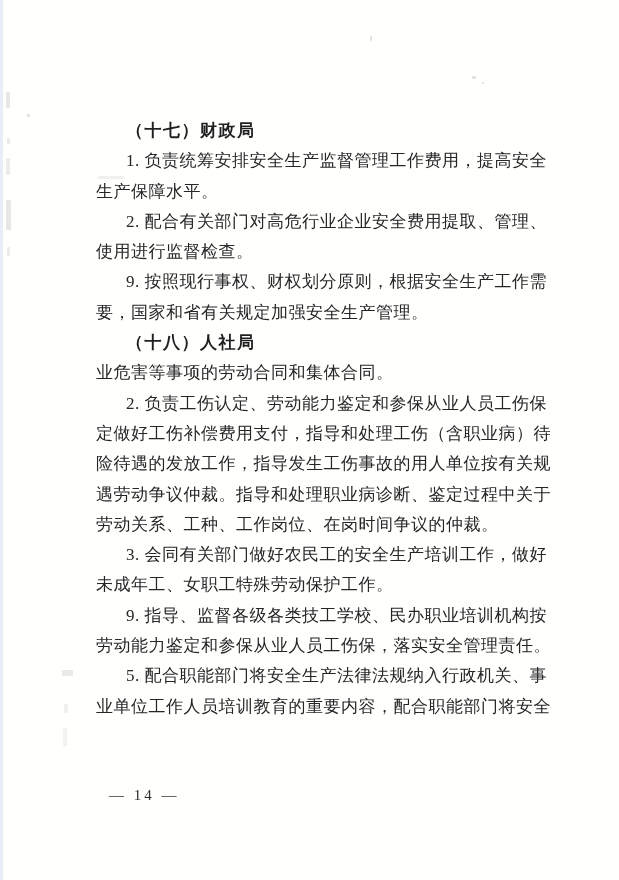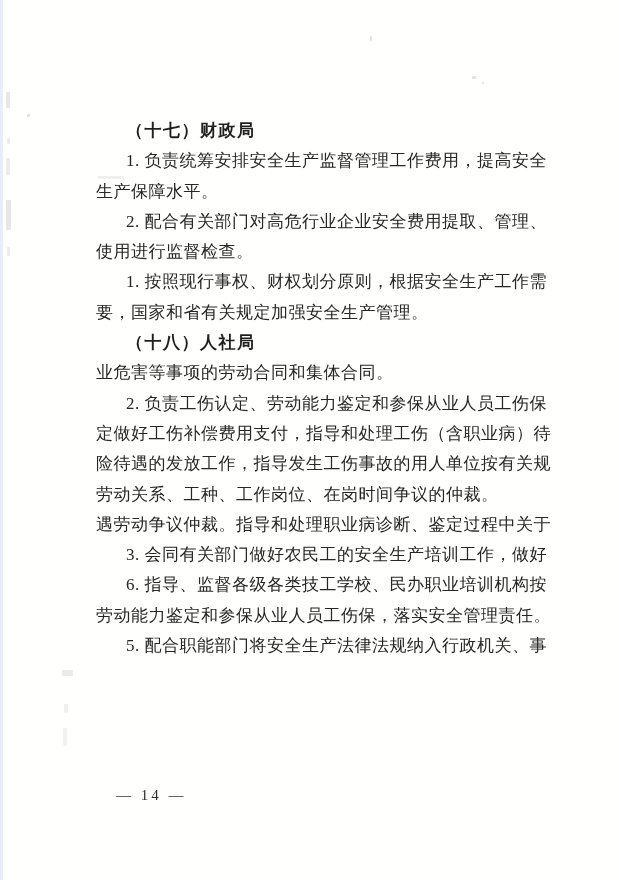--- a/index.html
+++ b/index.html
@@ -51,21 +51,21 @@
     text-align-last: left;
   }
   .doc-line.heading {
     font-weight: bold;
     text-align-last: left;
     letter-spacing: 1.5px;
     color: #1f1f1f;
   }
   .page-number {
     position: absolute;
-    left: 116px;
+    left: 109px;
     top: 785px;
     font-size: 15px;
     letter-spacing: 3px;
     color: #2e2e2e;
     line-height: 20px;
   }
   .speck {
     position: absolute;
     background: rgba(40, 40, 40, 0.14);
     border-radius: 1px;
@@ -91,30 +91,32 @@
   <div class="speck" style="left:62px; top:670px; width:11px; height:6px; opacity:.7;"></div>
   <div class="speck" style="left:64px; top:704px; width:4px; height:9px; opacity:.5;"></div>
   <div class="speck" style="left:63px; top:728px; width:4px; height:18px; opacity:.45;"></div>
 
   <div class="doc-body">
       <div class="doc-line heading first last">（十七）财政局</div>
       <div class="doc-line first">1. 负责统筹安排安全生产监督管理工作费用，提高安全</div>
       <div class="doc-line last">生产保障水平。</div>
       <div class="doc-line first">2. 配合有关部门对高危行业企业安全费用提取、管理、</div>
       <div class="doc-line last">使用进行监督检查。</div>
-      <div class="doc-line first">1. 按照现行事权、财权划分原则，根据安全生产工作需</div>
+      <div class="doc-line first">9. 按照现行事权、财权划分原则，根据安全生产工作需</div>
       <div class="doc-line last">要，国家和省有关规定加强安全生产管理。</div>
       <div class="doc-line heading first last">（十八）人社局</div>
       <div class="doc-line last">业危害等事项的劳动合同和集体合同。</div>
       <div class="doc-line first">2. 负责工伤认定、劳动能力鉴定和参保从业人员工伤保</div>
       <div class="doc-line">定做好工伤补偿费用支付，指导和处理工伤（含职业病）待</div>
       <div class="doc-line">险待遇的发放工作，指导发生工伤事故的用人单位按有关规</div>
+      <div class="doc-line">遇劳动争议仲裁。指导和处理职业病诊断、鉴定过程中关于</div>
       <div class="doc-line last">劳动关系、工种、工作岗位、在岗时间争议的仲裁。</div>
-      <div class="doc-line">遇劳动争议仲裁。指导和处理职业病诊断、鉴定过程中关于</div>
       <div class="doc-line first">3. 会同有关部门做好农民工的安全生产培训工作，做好</div>
-      <div class="doc-line first">6. 指导、监督各级各类技工学校、民办职业培训机构按</div>
+      <div class="doc-line last">未成年工、女职工特殊劳动保护工作。</div>
+      <div class="doc-line first">9. 指导、监督各级各类技工学校、民办职业培训机构按</div>
       <div class="doc-line last">劳动能力鉴定和参保从业人员工伤保，落实安全管理责任。</div>
       <div class="doc-line first">5. 配合职能部门将安全生产法律法规纳入行政机关、事</div>
+      <div class="doc-line">业单位工作人员培训教育的重要内容，配合职能部门将安全</div>
     </div>
 
   <div class="page-number">— 14 —</div>
 
 </div>
 
 </body></html>

